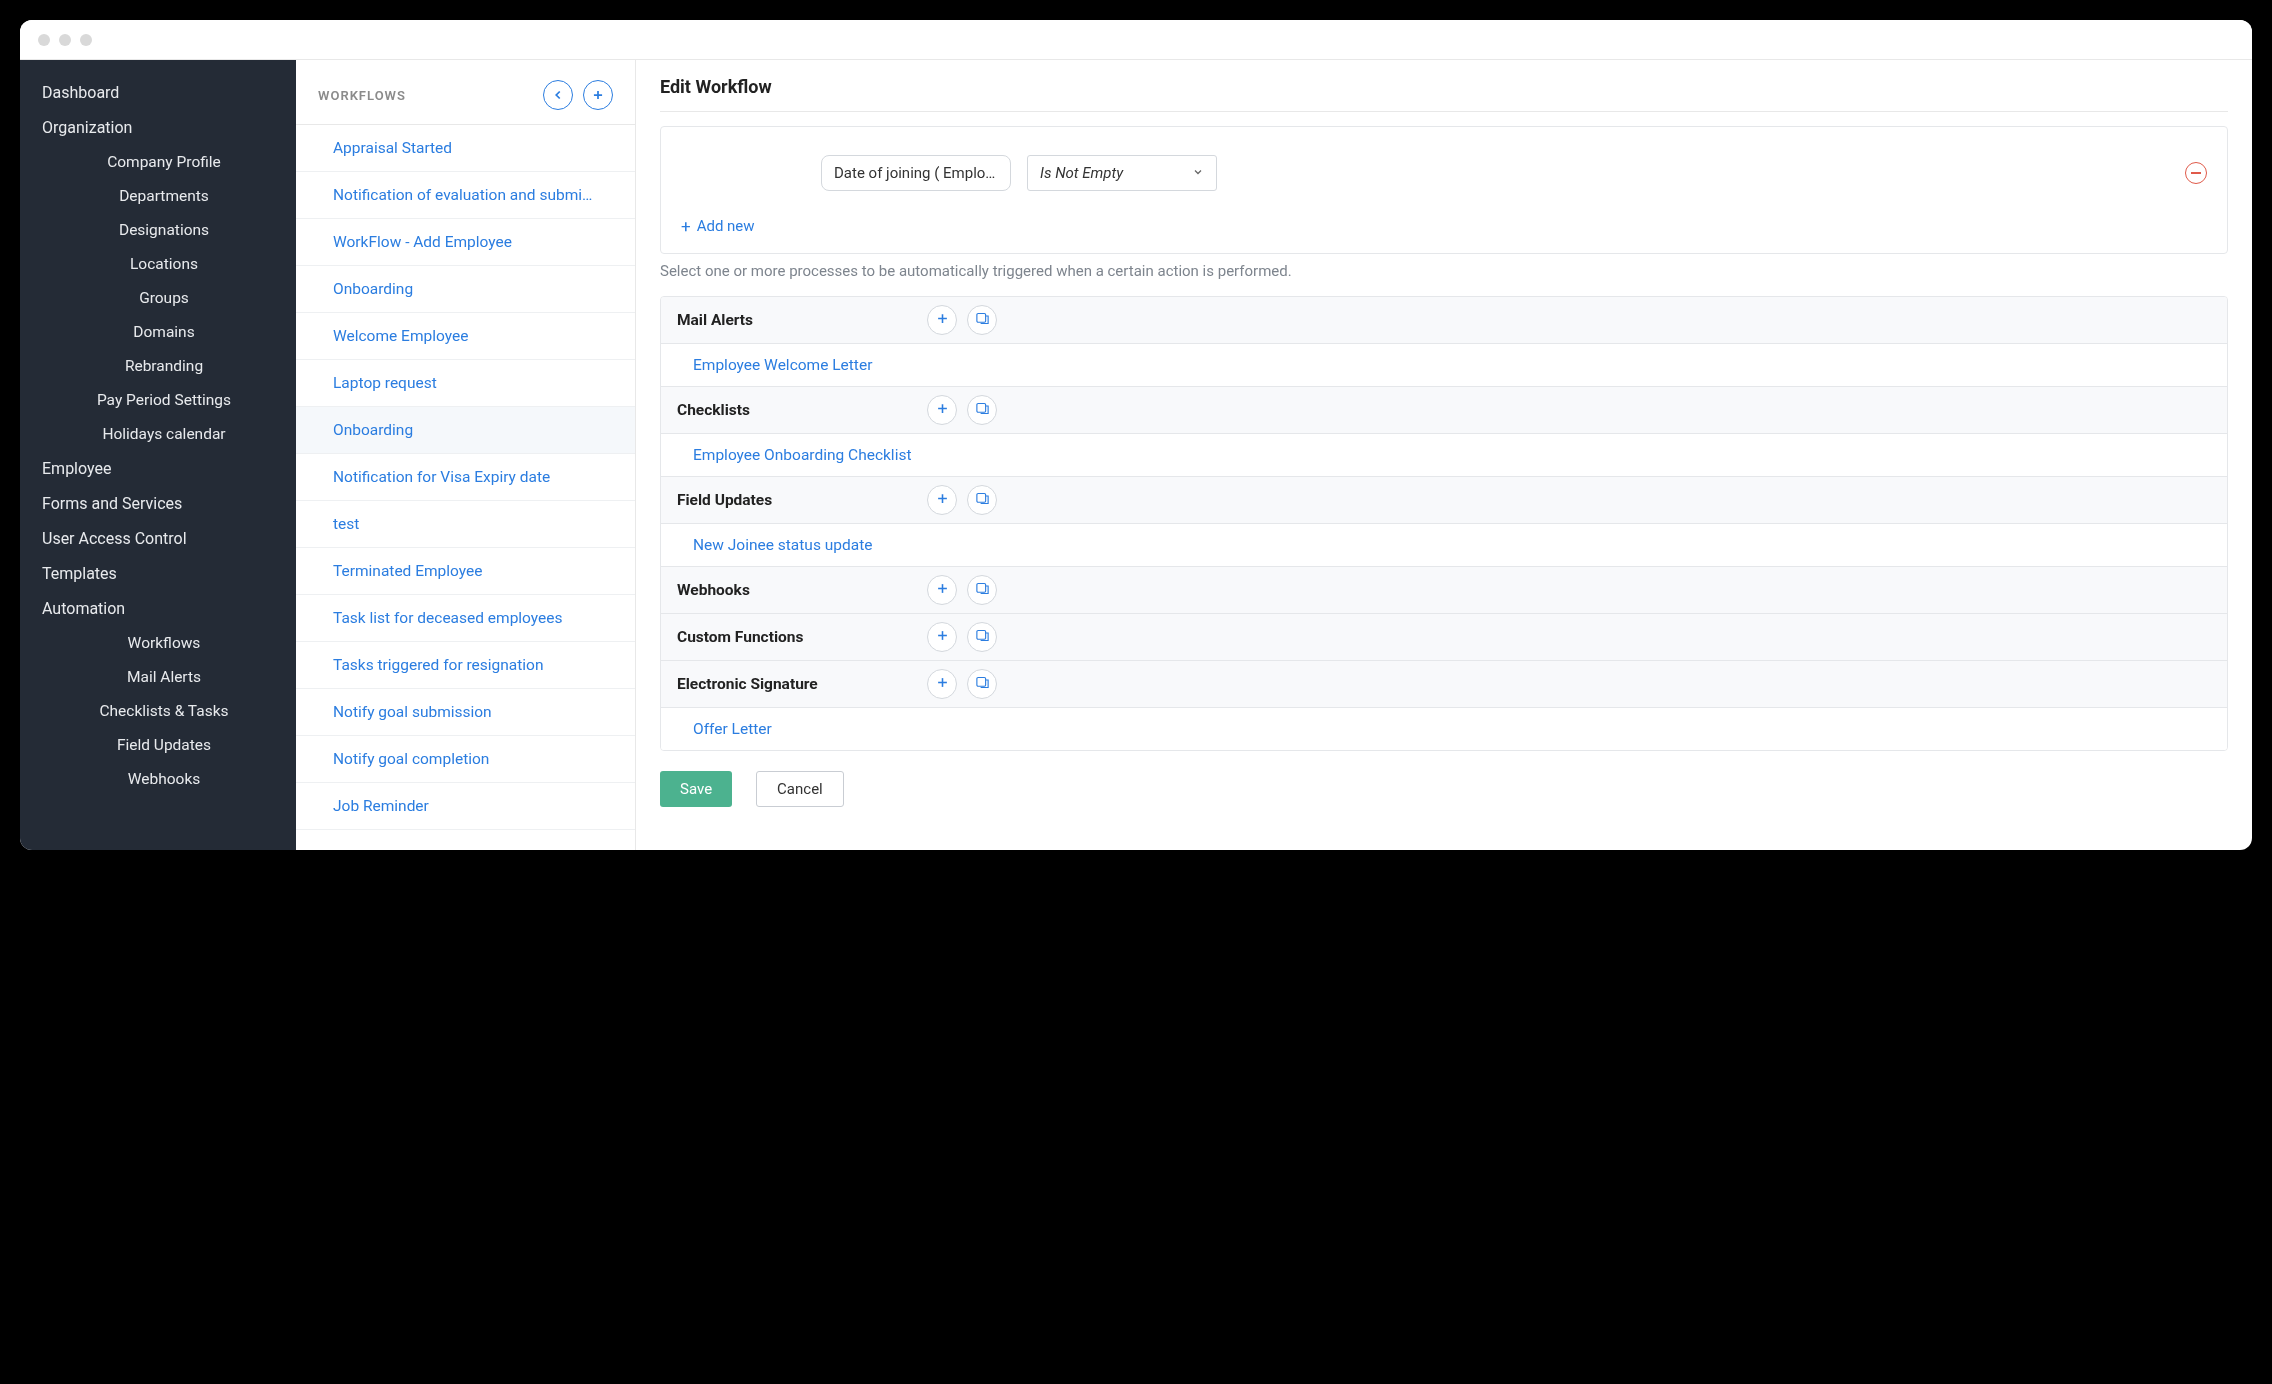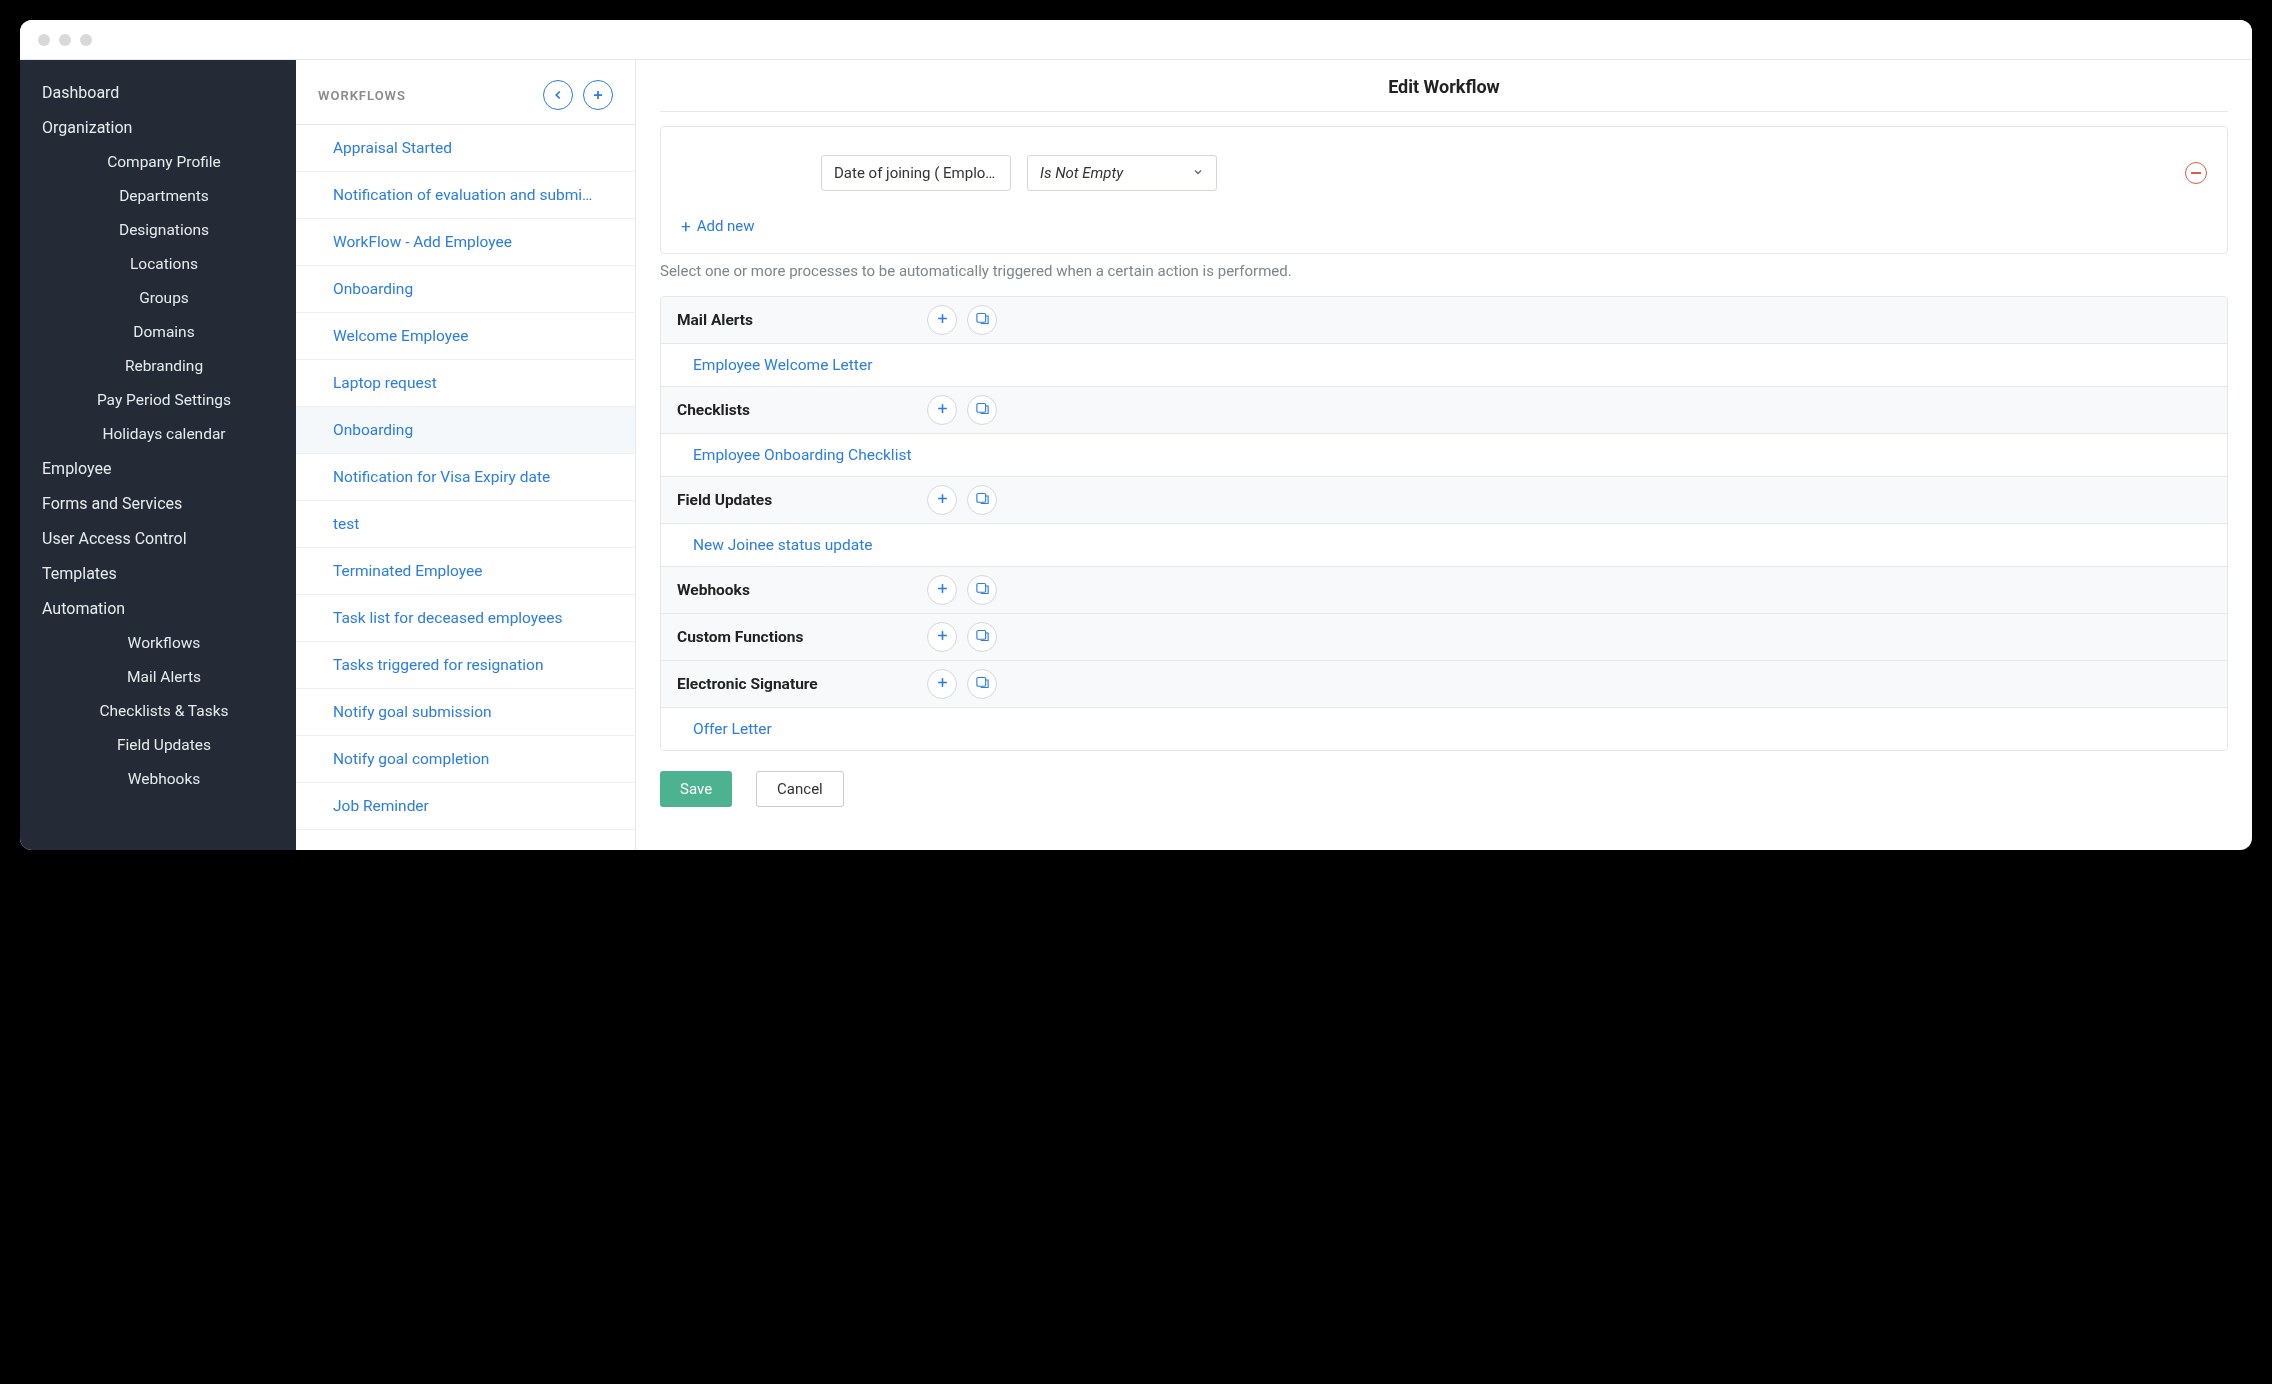--- a/index.html
+++ b/index.html
@@ -132,38 +132,37 @@
   flex: 1;
   padding: 16px 24px;
   overflow-y: auto;
 }
 .main-title {
   font-size: 18px;
   font-weight: 700;
   color: #222;
   padding-bottom: 14px;
   border-bottom: 1px solid #e8e8e8;
-  text-align: center;
 }
 .criteria-card {
   border: 1px solid #e5e7ea;
   border-radius: 4px;
   margin-top: 14px;
   padding: 28px 20px 18px;
 }
 .criteria-row {
   display: flex;
   align-items: center;
   gap: 16px;
   justify-content: flex-start;
   padding-left: 140px;
 }
 .field-box {
   border: 1px solid #d4d8dd;
-  border-radius: 3px;
+  border-radius: 8px;
   padding: 8px 12px;
   font-size: 15px;
   color: #333;
   background: #fff;
   width: 190px;
   white-space: nowrap;
   overflow: hidden;
   text-overflow: ellipsis;
 }
 .select-box {

